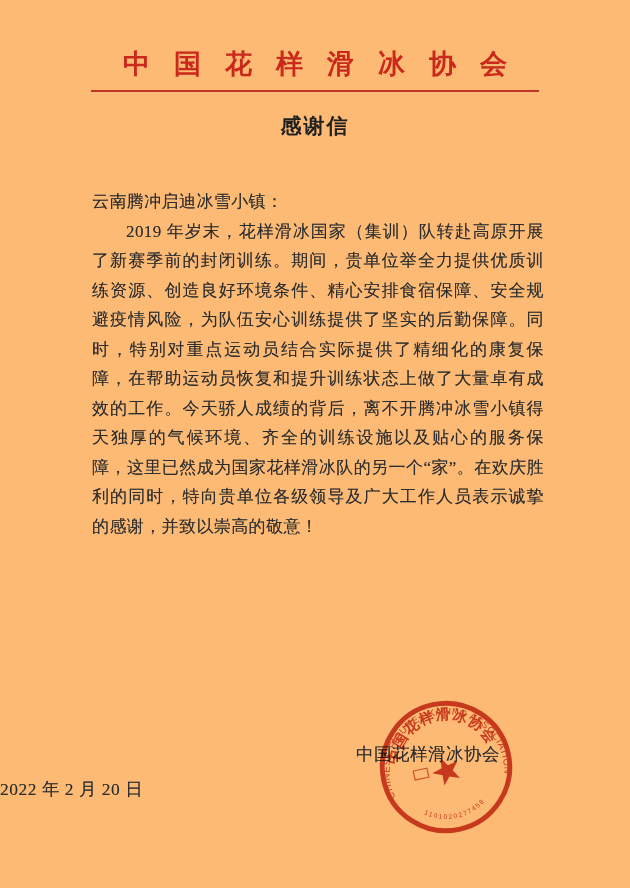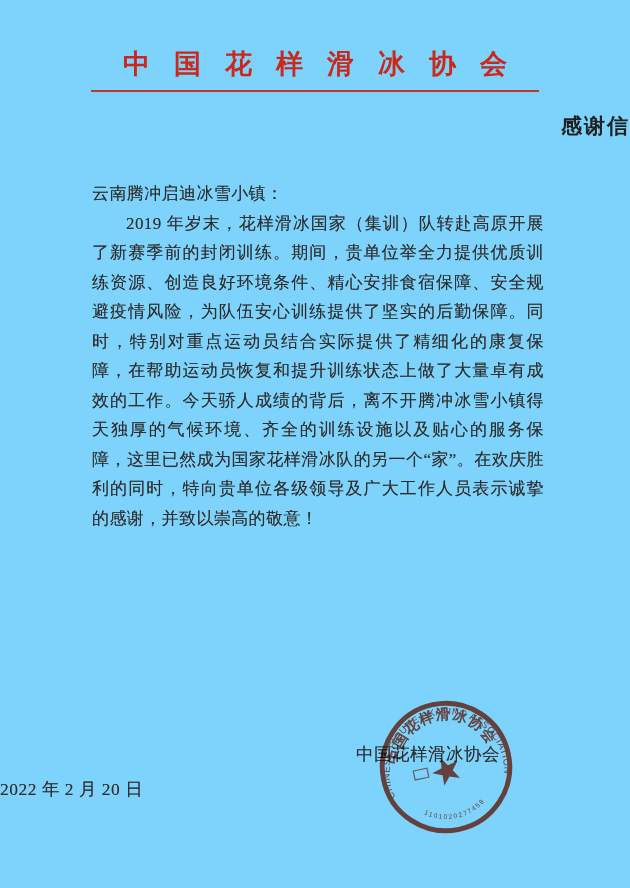--- a/index.html
+++ b/index.html
@@ -1,19 +1,19 @@
 <!DOCTYPE html>
 <html lang="zh"><head>
 <meta charset="utf-8">
 <style>
   html,body{margin:0;padding:0;background:#ffffff;}
   .page{
     position:relative;
     width:630px;height:888px;
-    background:#7dd3fc;
+    background:#fdba74;
     overflow:hidden;
     font-family:"Liberation Serif","DejaVu Serif",serif;
   }
   
   .letterhead{
     position:absolute;top:46px;left:0;width:630px;
     text-align:center;
   }
   .letterhead .org{
     display:inline-block;
@@ -25,39 +25,39 @@
     color:#c9281b;
     white-space:nowrap;
   }
   .head-rule{
     position:absolute;top:90px;left:91px;width:448px;height:2px;
     background:#c03529;
   }
   
   .letter-title{
     position:absolute;top:112px;left:0;width:630px;
-    text-align:right;
+    text-align:center;
     font-family:"Liberation Sans","DejaVu Sans",sans-serif;
     font-weight:bold;
     font-size:21px;
     letter-spacing:2px;
     color:#1f1f1f;
   }
   
   .body-text{
     position:absolute;top:179px;left:92px;width:452px;
     font-size:17px;
     line-height:29.5px;
     letter-spacing:0.4px;
     color:#2d2d2d;
     text-align:justify;
     text-shadow:0 0 0.6px rgba(70,70,70,0.55);
   }
   .body-text p{margin:0;text-indent:2em;}
-  .body-text .salutation{text-indent:0;}
+  .body-text .salutation{text-indent:0;margin-top:8px;}
   
   .closing-org{
     position:absolute;top:742px;left:0;right:130px;
     text-align:right;
     font-size:17.5px;letter-spacing:0.5px;color:#2d2d2d;
     text-shadow:0 0 0.6px rgba(70,70,70,0.55);
     z-index:1;
   }
   .closing-date{
     position:absolute;top:777px;left:0;right:140px;

